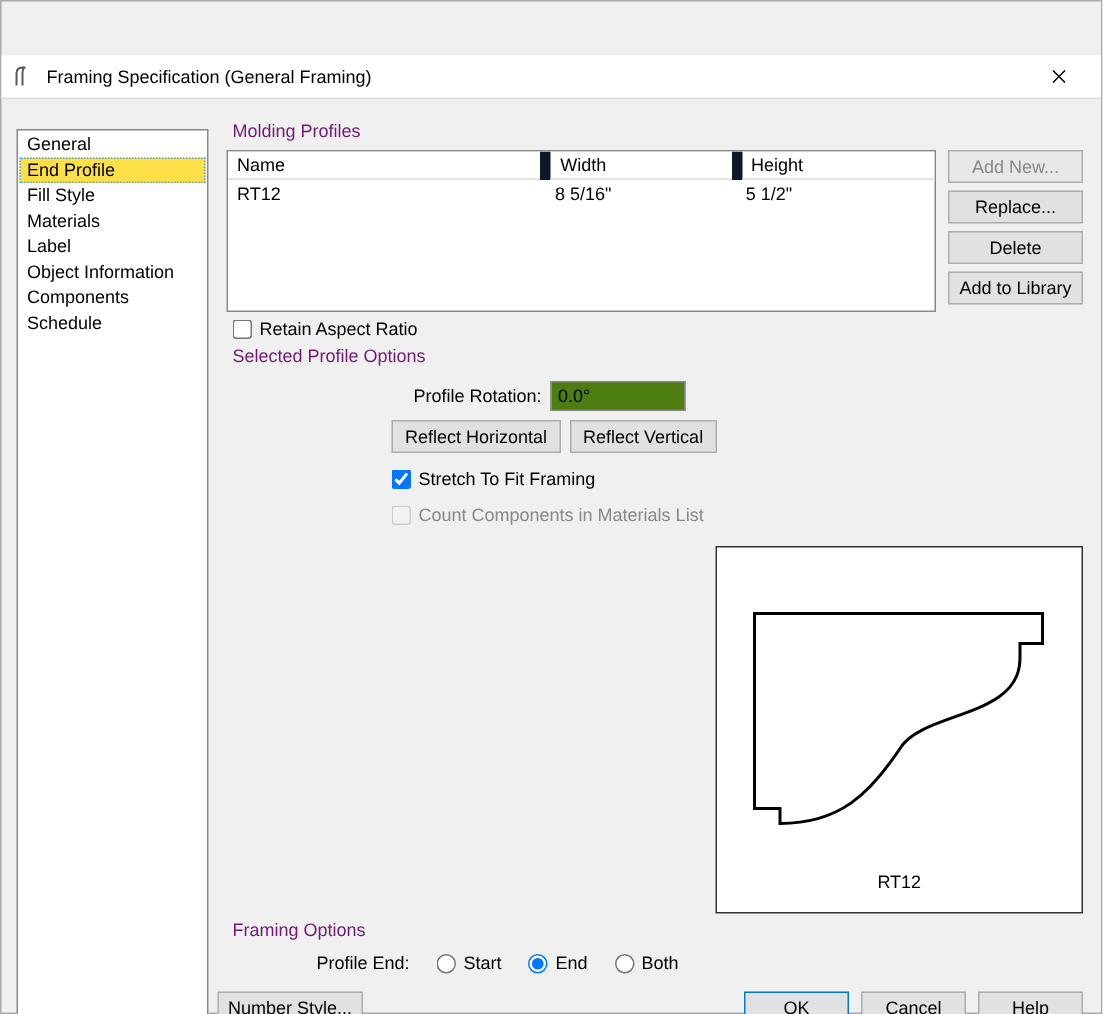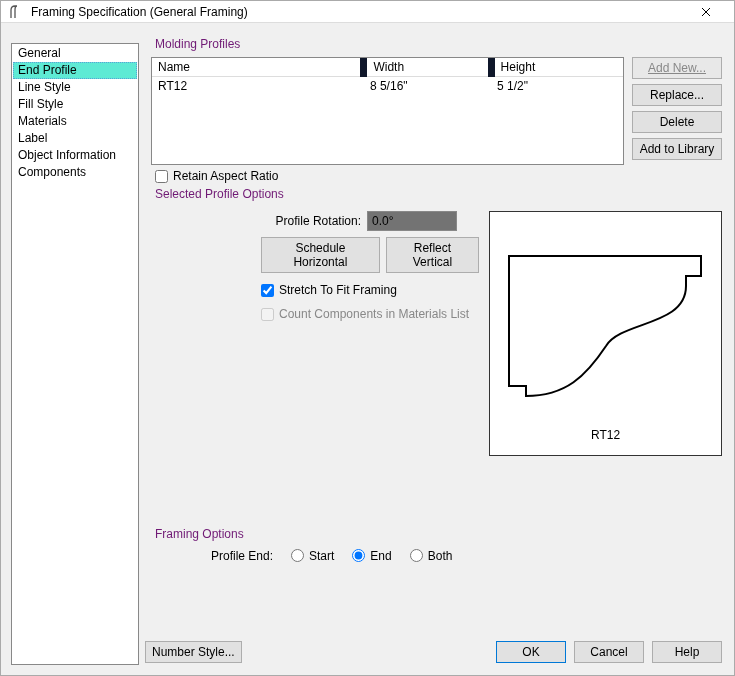--- a/index.html
+++ b/index.html
@@ -1,46 +1,46 @@
 <!DOCTYPE html>
 <html><head>
 <meta charset="utf-8">
 <style>
   * { box-sizing: border-box; font-family: 'Segoe UI', Tahoma, sans-serif; font-size: 12px; }
   body { margin: 0; background: #fff; }
   .window { width: 735px; height: 676px; border: 1px solid #aaa; background: #f0f0f0; display: flex; flex-direction: column; }
-  .titlebar { height: 22px; background: #fff; display: flex; align-items: center; padding: 0 8px; border-bottom: 1px solid #ddd; }
+  .titlebar { height: 41px; background: #fff; display: flex; align-items: center; padding: 0 8px; border-bottom: 1px solid #ddd; margin-top: 36px; }
   .titlebar-icon { width: 16px; height: 16px; margin-right: 6px; }
   .titlebar-title { flex: 1; color: #000; }
   .close-btn { width: 40px; height: 28px; display: flex; align-items: center; justify-content: center; cursor: pointer; font-size: 14px; }
   .content { flex: 1; display: flex; padding: 20px 10px 10px 10px; gap: 4px; }
   .sidebar { width: 128px; background: #fff; border: 1px solid #888; padding: 1px; display: flex; flex-direction: column; }
   .sidebar-item { padding: 1px 5px; cursor: pointer; line-height: 15px; }
-  .sidebar-item.selected { background: #5eead4; border: 1px dotted #5a9fd6; padding: 0 4px; }
+  .sidebar-item.selected { background: #fde047; border: 1px dotted #5a9fd6; padding: 0 4px; }
   .main { flex: 1; display: flex; flex-direction: column; }
   .group { position: relative; margin-bottom: 8px; padding: 8px 0 0 0; }
   .group-label { position: absolute; top: -6px; left: 12px; padding-right: 5px; background: #f0f0f0; color: #701a75; }
   .group-line { position: absolute; top: 1px; left: 0; right: 0; height: 1px; background: #ccc; z-index: -1; }
   .group-content { padding: 6px 2px 2px 8px; }
   .molding-row { display: flex; gap: 8px; align-items: flex-start; }
   .table-container { flex: 1; border: 1px solid #888; background: #fff; height: 108px; overflow: hidden; }
   table { border-collapse: collapse; width: 100%; }
   th { text-align: left; font-weight: normal; padding: 2px 6px; border-right: 7px solid #0f172a; border-bottom: 1px solid #ddd; background: #fff; }
   td { padding: 2px 6px; }
   .btn-col { display: flex; flex-direction: column; gap: 5px; width: 90px; }
   .btn { border: 1px solid #adadad; background: #e1e1e1; padding: 3px 6px; text-align: center; cursor: pointer; }
-  .btn:disabled, .btn.disabled { color: #888; background: #e8e8e8; cursor: default; text-decoration: underline; }
+  .btn:disabled, .btn.disabled { color: #888; background: #e8e8e8; cursor: default; }
   .checkbox-row { display: flex; align-items: center; gap: 5px; padding: 4px 0 0 4px; }
   .checkbox-row.disabled { color: #888; }
   input[type="checkbox"] { width: 13px; height: 13px; margin: 0; }
-  .profile-options { display: flex; gap: 10px; }
+  .profile-options { display: flex; gap: 10px; flex-direction: column; }
   .opts-left { display: flex; flex-direction: column; gap: 6px; padding-left: 110px; padding-top: 4px; }
   .field-row { display: flex; align-items: center; gap: 6px; }
   .field-label { width: 100px; text-align: right; }
-  input[type="text"] { border: 1px solid #888; padding: 2px 4px; background: #737373; width: 90px; height: 20px; }
+  input[type="text"] { border: 1px solid #888; padding: 2px 4px; background: #4d7c0f; width: 90px; height: 20px; }
   .reflect-row { display: flex; gap: 6px; margin-left: 0; }
   .reflect-btn { border: 1px solid #adadad; background: #e1e1e1; padding: 3px 8px; cursor: pointer; }
   .preview { width: 245px; height: 245px; border: 1px solid #333; background: #fff; display: flex; flex-direction: column; align-items: center; justify-content: center; margin-left: auto; margin-top:4px;}
   .preview svg { width: 210px; height: 200px; }
   .preview-label { margin-top: 2px; }
   .framing-opts { display: flex; align-items: flex-end; gap: 18px; padding-left: 50px; padding-top: 8px; }
   .radio-row { display: flex; align-items: center; gap: 5px; }
   input[type="radio"] { margin: 0; width: 13px; height: 13px; }
   .spacer-flex { flex: 1; }
   .footer { display: flex; justify-content: space-between; align-items: flex-end; padding: 2px; }
@@ -66,26 +66,26 @@
           <path d="M1 1 L9 9 M9 1 L1 9" stroke="currentColor" stroke-width="1"></path>
         </svg>
     </div>
   </div>
 
   <div class="content">
 
     <div class="sidebar">
       <div class="sidebar-item">General</div>
       <div class="sidebar-item selected">End Profile</div>
-      <div class="sidebar-item">Line Style</div>
       <div class="sidebar-item">Fill Style</div>
       <div class="sidebar-item">Materials</div>
       <div class="sidebar-item">Label</div>
       <div class="sidebar-item">Object Information</div>
       <div class="sidebar-item">Components</div>
+      <div class="sidebar-item">Schedule</div>
     </div>
 
     <div class="main">
 
       <div class="group">
         <div class="group-line"></div>
         <span class="group-label">Molding Profiles</span>
         <div class="group-content">
           <div class="molding-row">
             <div class="table-container">
@@ -123,21 +123,21 @@
       <div class="group">
         <div class="group-line"></div>
         <span class="group-label">Selected Profile Options</span>
         <div class="group-content profile-options">
           <div class="opts-left">
             <div class="field-row">
               <span class="field-label">Profile Rotation:</span>
               <input type="text" value="0.0°" style="">
             </div>
             <div class="reflect-row">
-              <button class="reflect-btn">Schedule Horizontal</button>
+              <button class="reflect-btn">Reflect Horizontal</button>
               <button class="reflect-btn">Reflect Vertical</button>
             </div>
             <div class="checkbox-row" style="padding-left:0">
               <input type="checkbox" checked="" style="">
               <span>Stretch To Fit Framing</span>
             </div>
             <div class="checkbox-row disabled" style="padding-left:0">
               <input type="checkbox" disabled="" style="">
               <span>Count Components in Materials List</span>
             </div>

